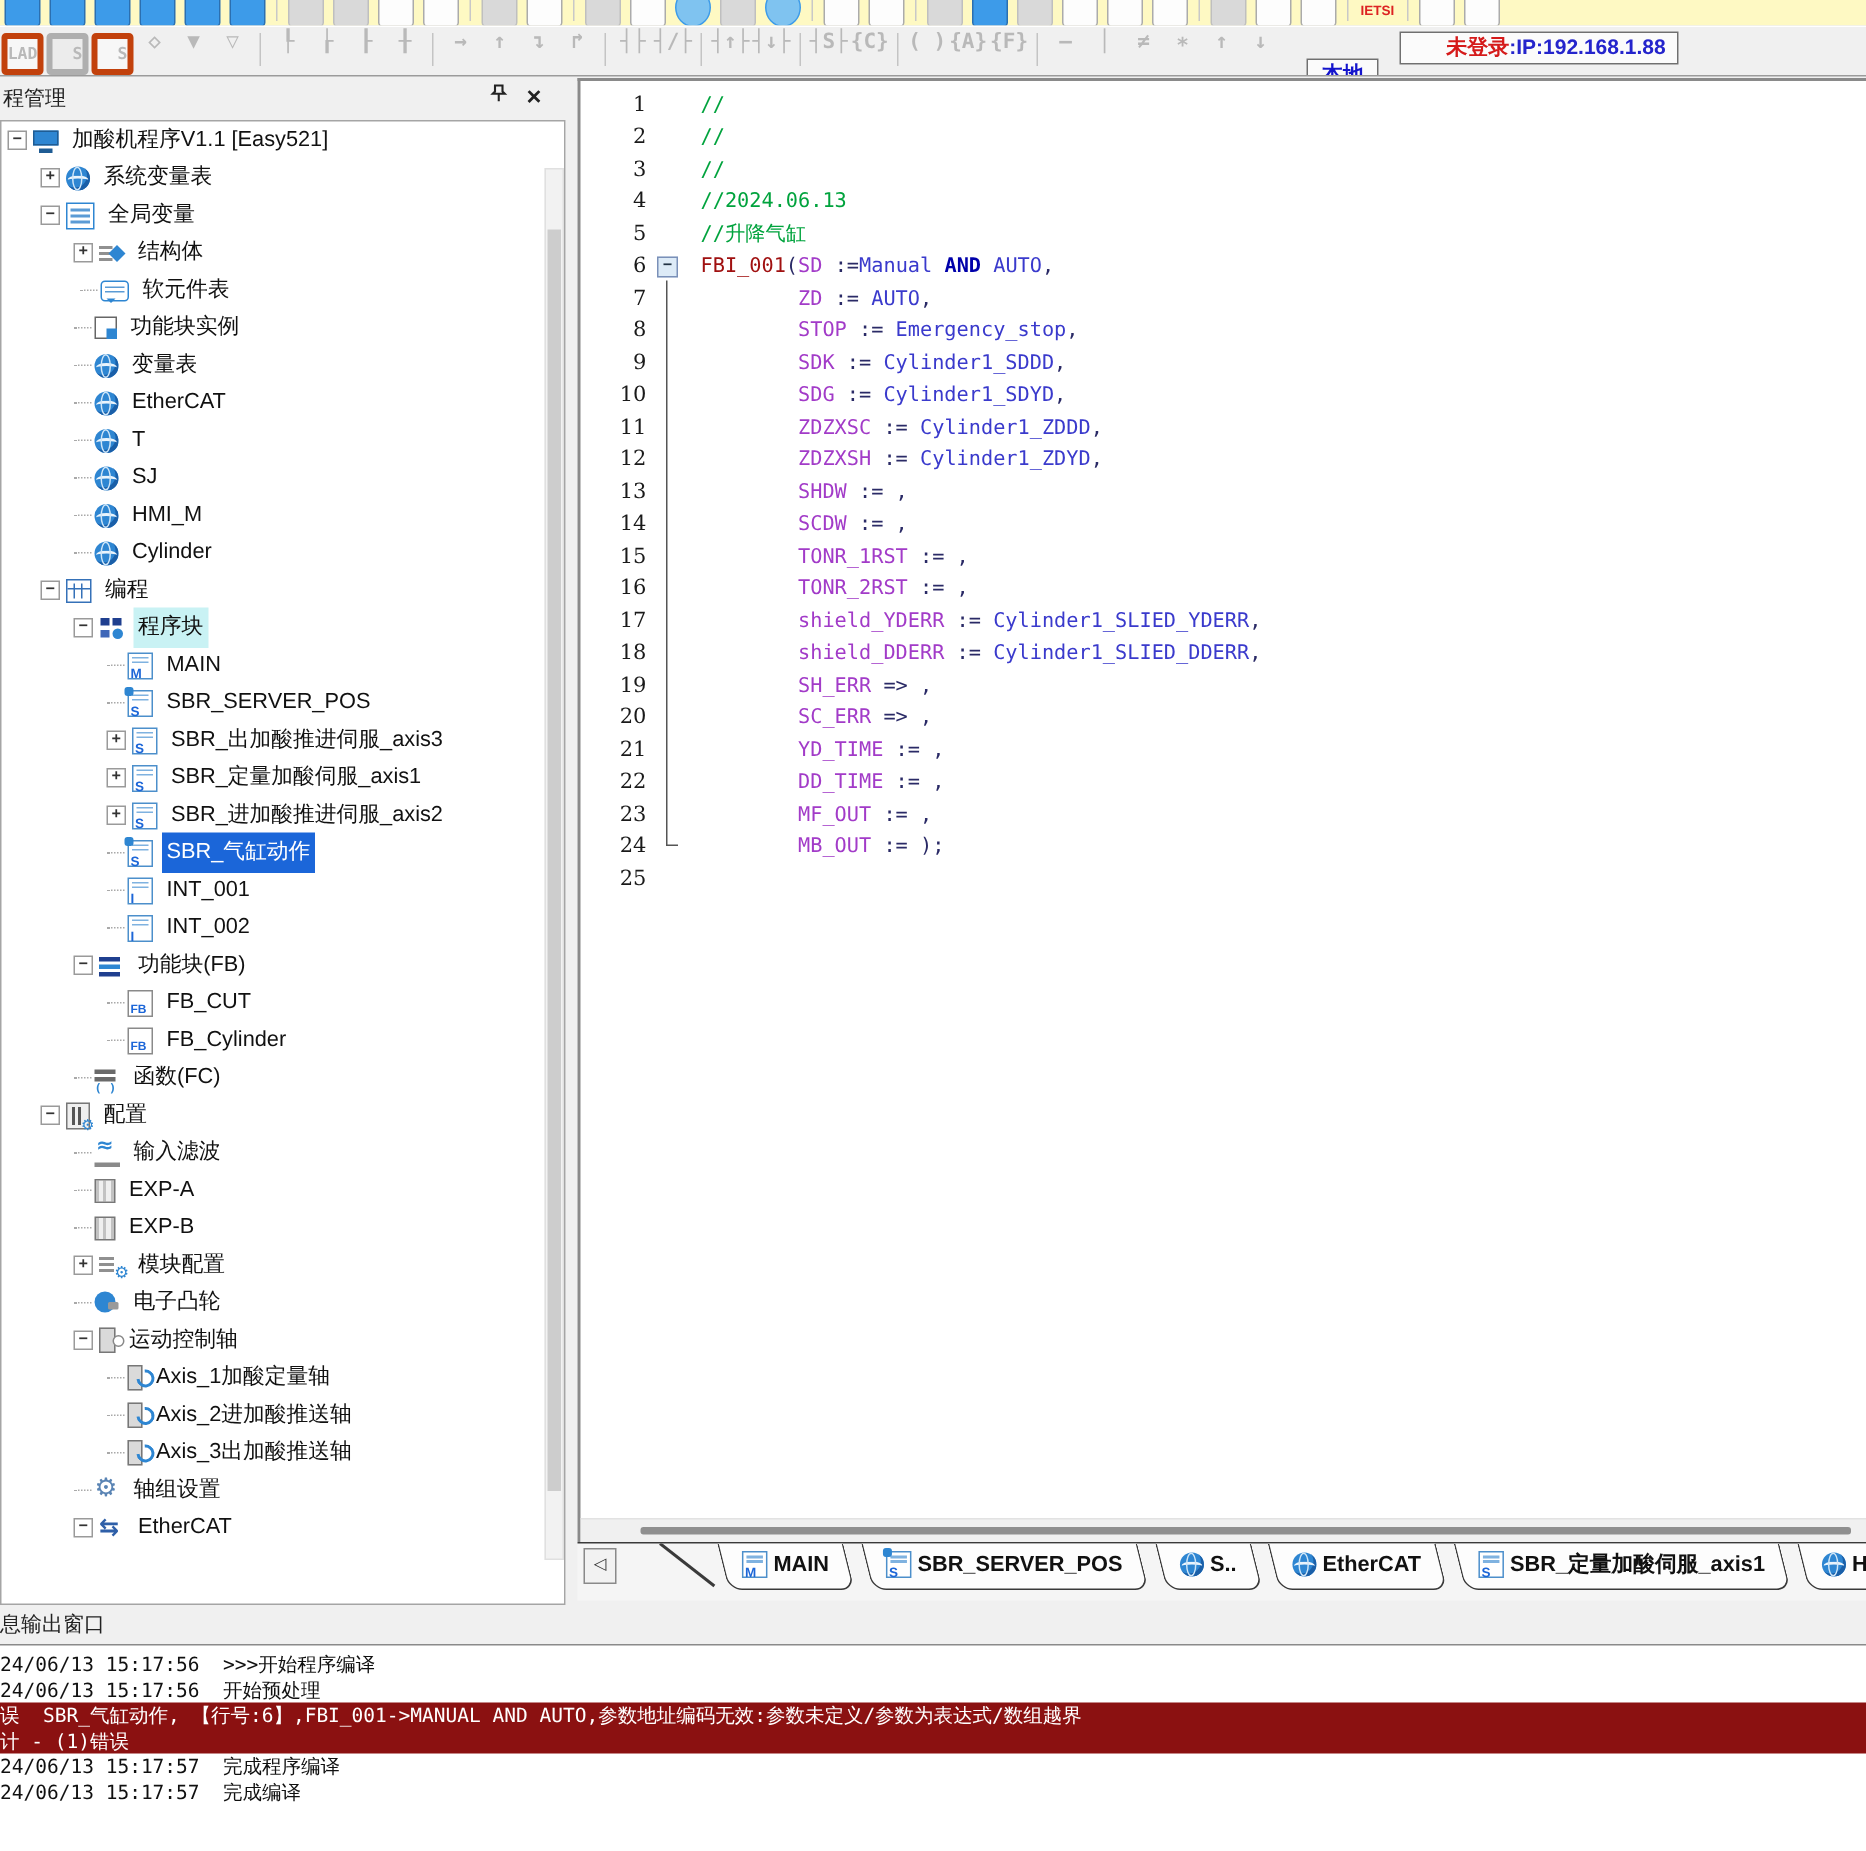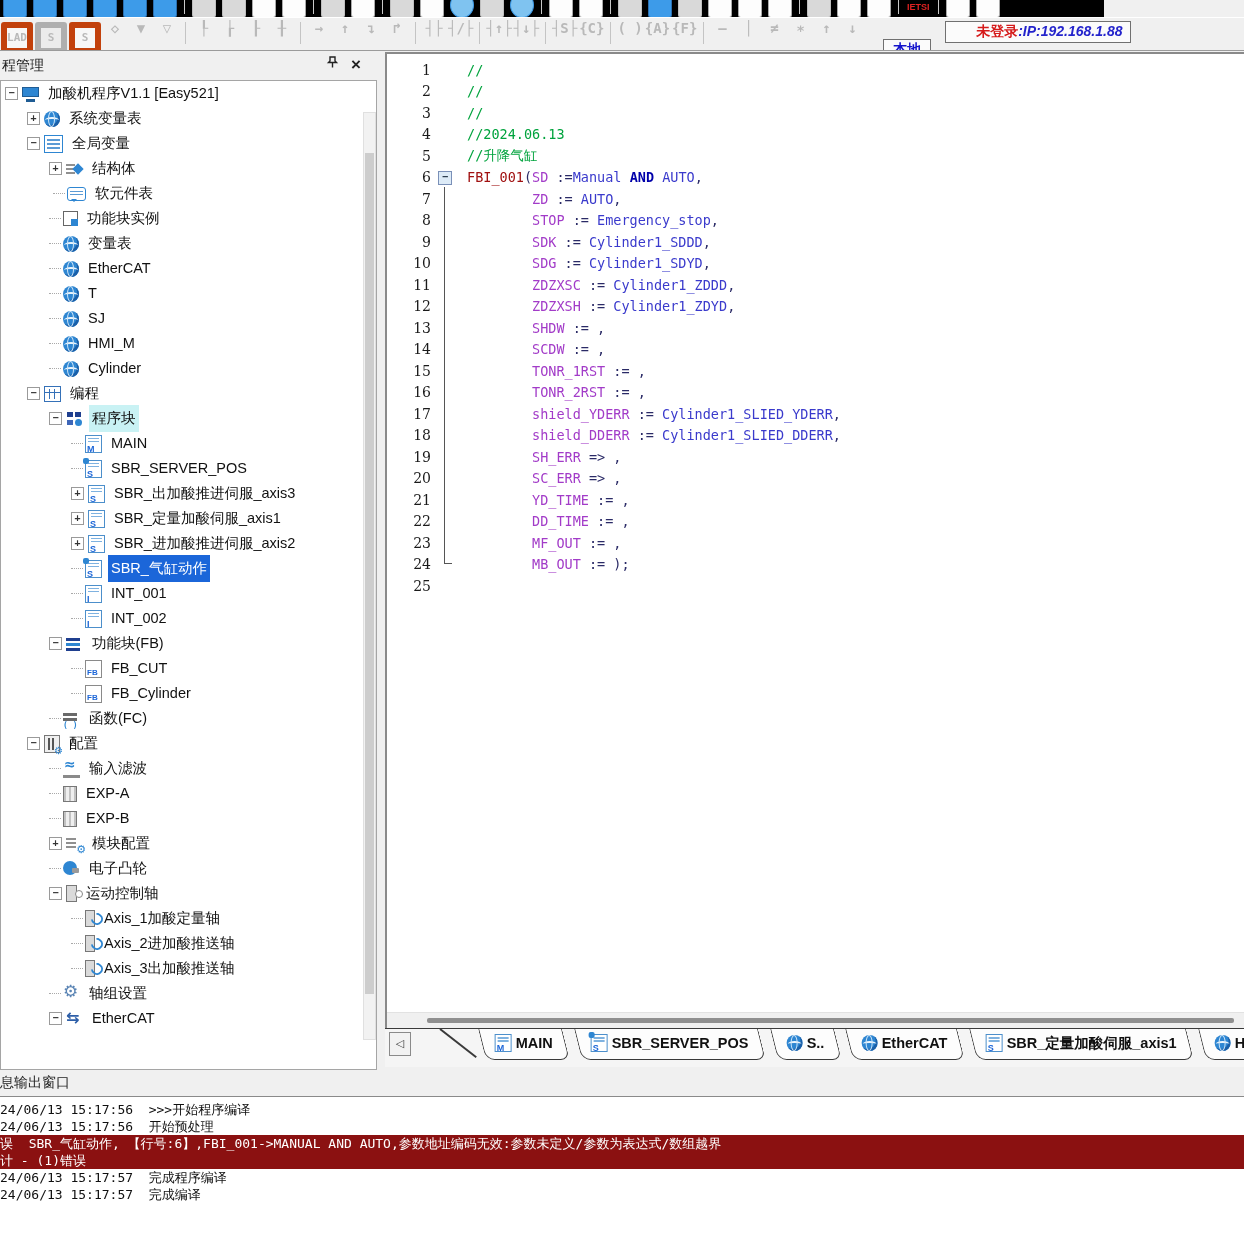--- a/index.html
+++ b/index.html
@@ -1,40 +1,40 @@
 <!DOCTYPE html>
 <html><head>
 <meta charset="utf-8">
 <style>
   html,body{margin:0;padding:0;}
   body{width:1244px;height:1234px;position:relative;background:#F0F0F0;
        font-family:"Liberation Sans", sans-serif;font-size:14px;color:#111;
        overflow:hidden;-webkit-font-smoothing:antialiased;}
   
-  .tb1{position:absolute;left:0;top:0;width:1104px;height:17px;overflow:hidden;background:#000000;}
+  .tb1{position:absolute;left:0;top:0;width:1244px;height:17px;overflow:hidden;background:#fef9c3;}
   .tb1 .stub{display:inline-block;width:22px;height:24px;margin:-8px 3px 0 3px;vertical-align:top;border-radius:3px;}
   .tb1 .stub.blue{background:#3D9BE9;border:1px solid #2B6FB0;}
   .tb1 .stub.gray{background:#D9D9D9;border:1px solid #BFBFBF;}
   .tb1 .stub.box{background:#FDFDFD;border:1px solid #ABABAB;}
   .tb1 .stub.blue2{background:#7FC3F0;border:1px solid #3D9BE9;border-radius:50%;}
   .tb1 .sep{display:inline-block;width:1px;height:14px;background:#C8C8C8;margin:0 4px;vertical-align:top;}
   .tb1 .redtxt{display:inline-block;color:#D22;font:bold 9px "Liberation Sans",sans-serif;margin:2px 4px 0 4px;vertical-align:top;}
   .tb2{position:absolute;left:0;top:17px;width:1244px;height:33px;background:#F0F0F0;
        border-bottom:1px solid #9B9B9B;box-shadow:0 1px 0 #FFF inset;white-space:nowrap;overflow:hidden;}
   .tb2 .tbi{display:inline-block;min-width:24px;height:24px;margin:3px 1px;text-align:center;
        line-height:24px;color:#B9B9B9;font:600 14px "DejaVu Sans Mono",monospace;vertical-align:top;}
-  .tb2 .tbi.boxed{border:6px solid #c2410c;border-radius:3px;background:#F7F7F7;font-size:11px;min-width:20px;height:20px;line-height:20px;margin-top:5px;}
+  .tb2 .tbi.boxed{border:4px solid #c2410c;border-radius:3px;background:#F7F7F7;font-size:11px;min-width:20px;height:20px;line-height:20px;margin-top:5px;text-align:right;}
   .tb2 .tbi.strong{border-color:#AFAFAF;background:#ECECEC;}
   .tb2 .sep{display:inline-block;width:1px;height:22px;background:#C4C4C4;margin:5px 5px;vertical-align:top;}
   .localbtn{display:inline-block;margin:22px 6px 0 14px;padding:1px 9px;border:1px solid #707070;
        background:#FBFBFB;color:#1414CC;font-weight:bold;font-size:14px;vertical-align:top;}
   .loginbox{display:inline-block;margin:4px 0 0 4px;padding:1px 8px 1px 30px;border:1px solid #707070;
        background:#FBFBFB;font-size:14px;font-weight:bold;vertical-align:top;min-width:140px;}
   .loginbox .st{color:#D51A1A;}
-  .loginbox .ip{color:#2424CC;font-style:italic;}
+  .loginbox .ip{color:#2424CC;}
   
   .treepanel{position:absolute;left:0;top:52px;width:377px;bottom:164px;background:#F0F0F0;}
   .treehead{height:26px;line-height:26px;padding-left:2px;color:#222;font-size:14px;position:relative;}
   .treehead .hbtn{position:absolute;top:4px;width:18px;height:18px;text-align:center;line-height:17px;color:#222;cursor:default;}
   .treehead .pinb{right:36px;}
   .treehead .closeb{right:12px;font-size:17px;font-weight:bold;}
   .treebody{position:absolute;left:0;right:0;top:28px;bottom:0;background:#FFF;border:1px solid #A5A5A5;overflow:hidden;}
   .trow{height:25px;line-height:25px;white-space:nowrap;display:flex;align-items:center;}
   .conn{display:inline-block;width:12px;height:1px;border-top:1px dotted #A9A9A9;margin-right:2px;flex:none;}
   .exp{display:inline-block;width:11px;height:11px;flex:none;border:1px solid #9A9A9A;background:#FFF;

